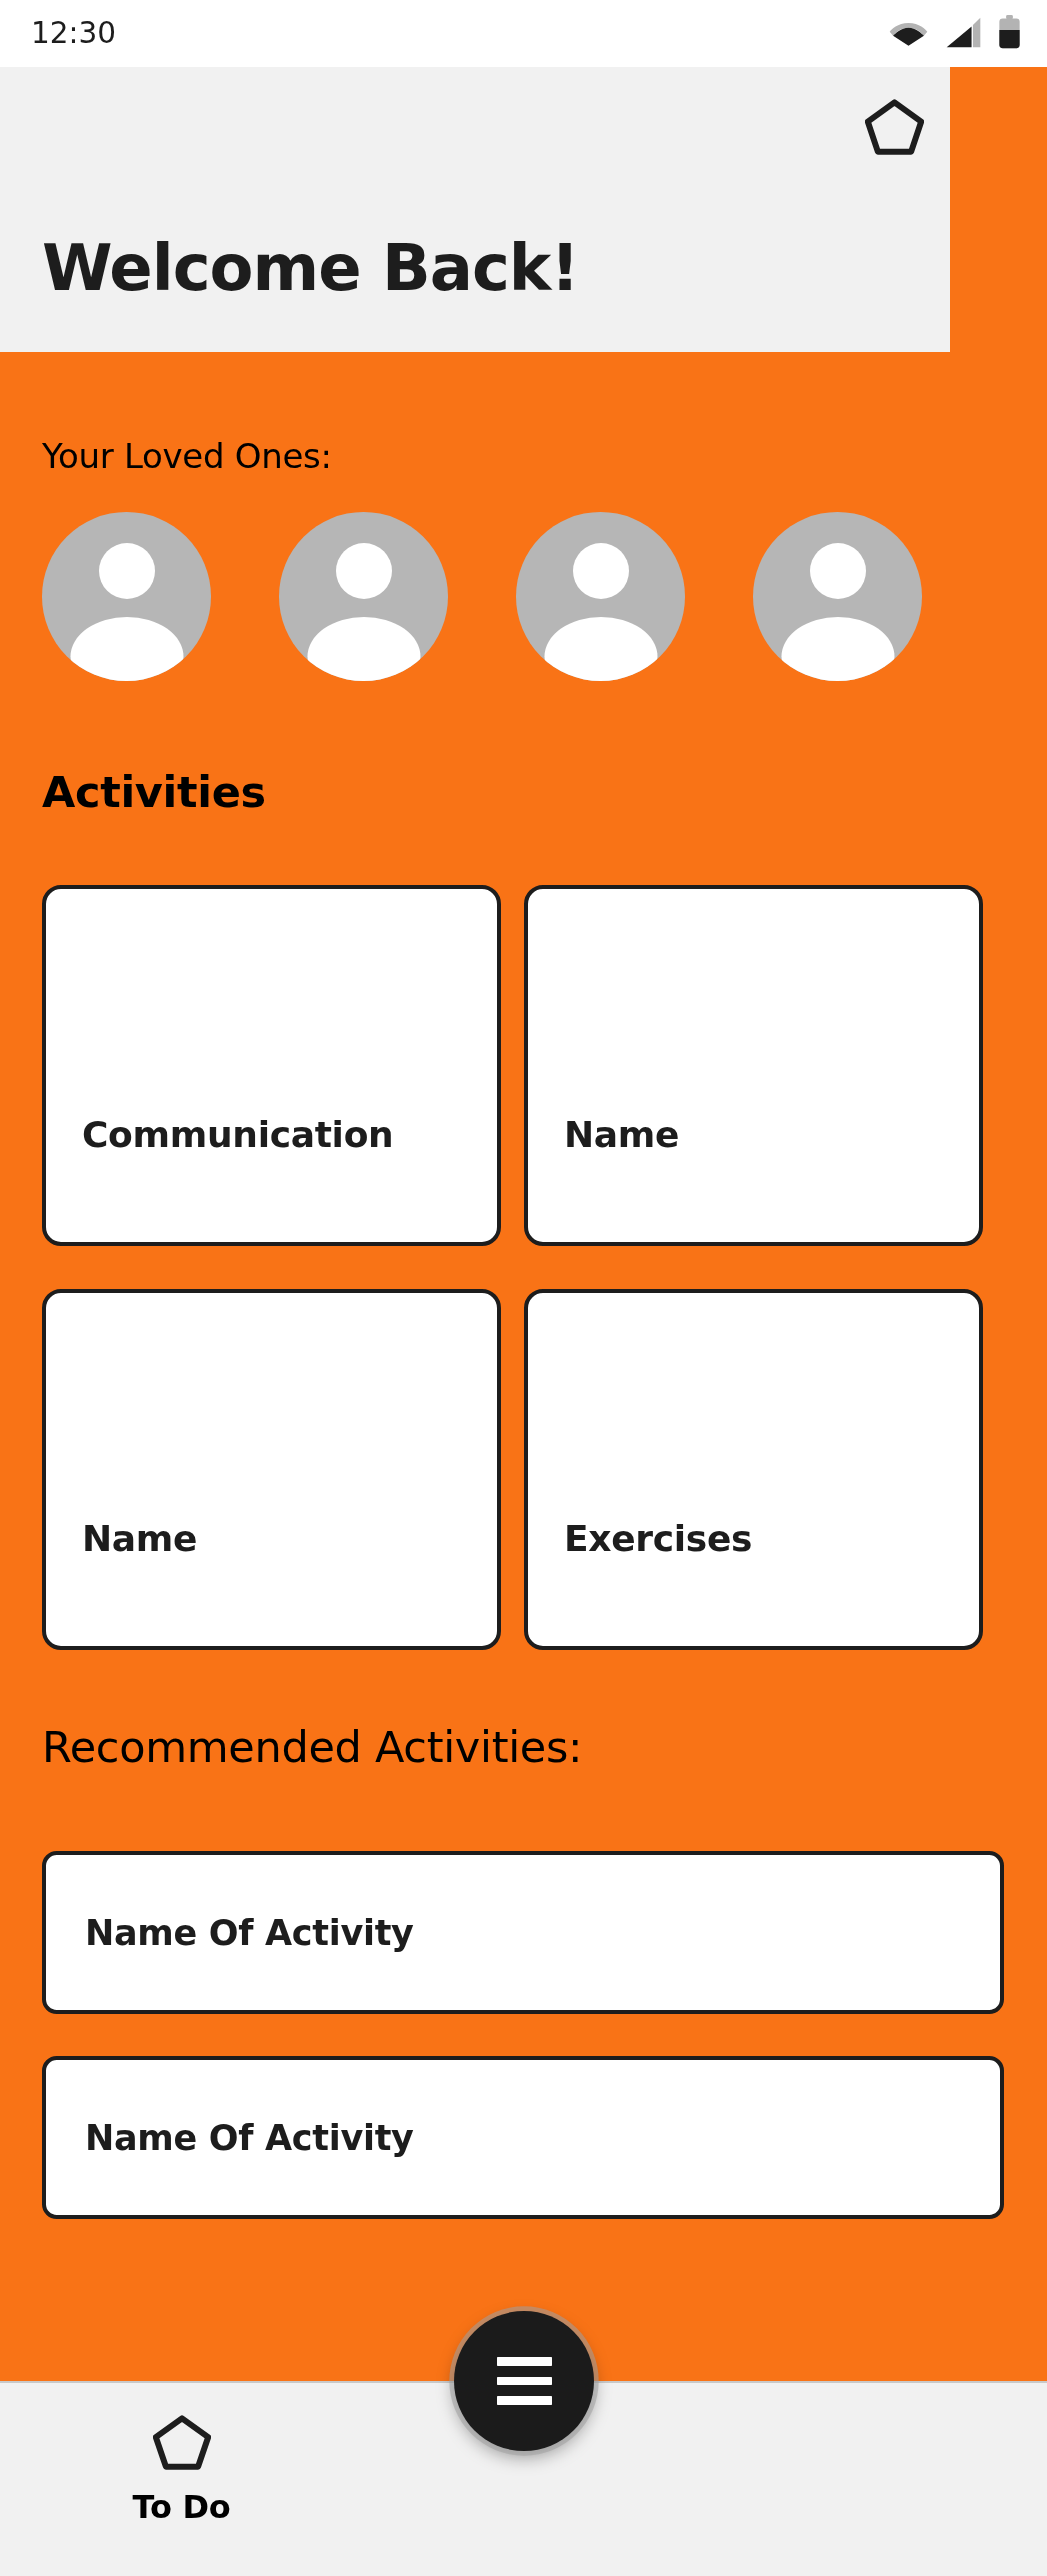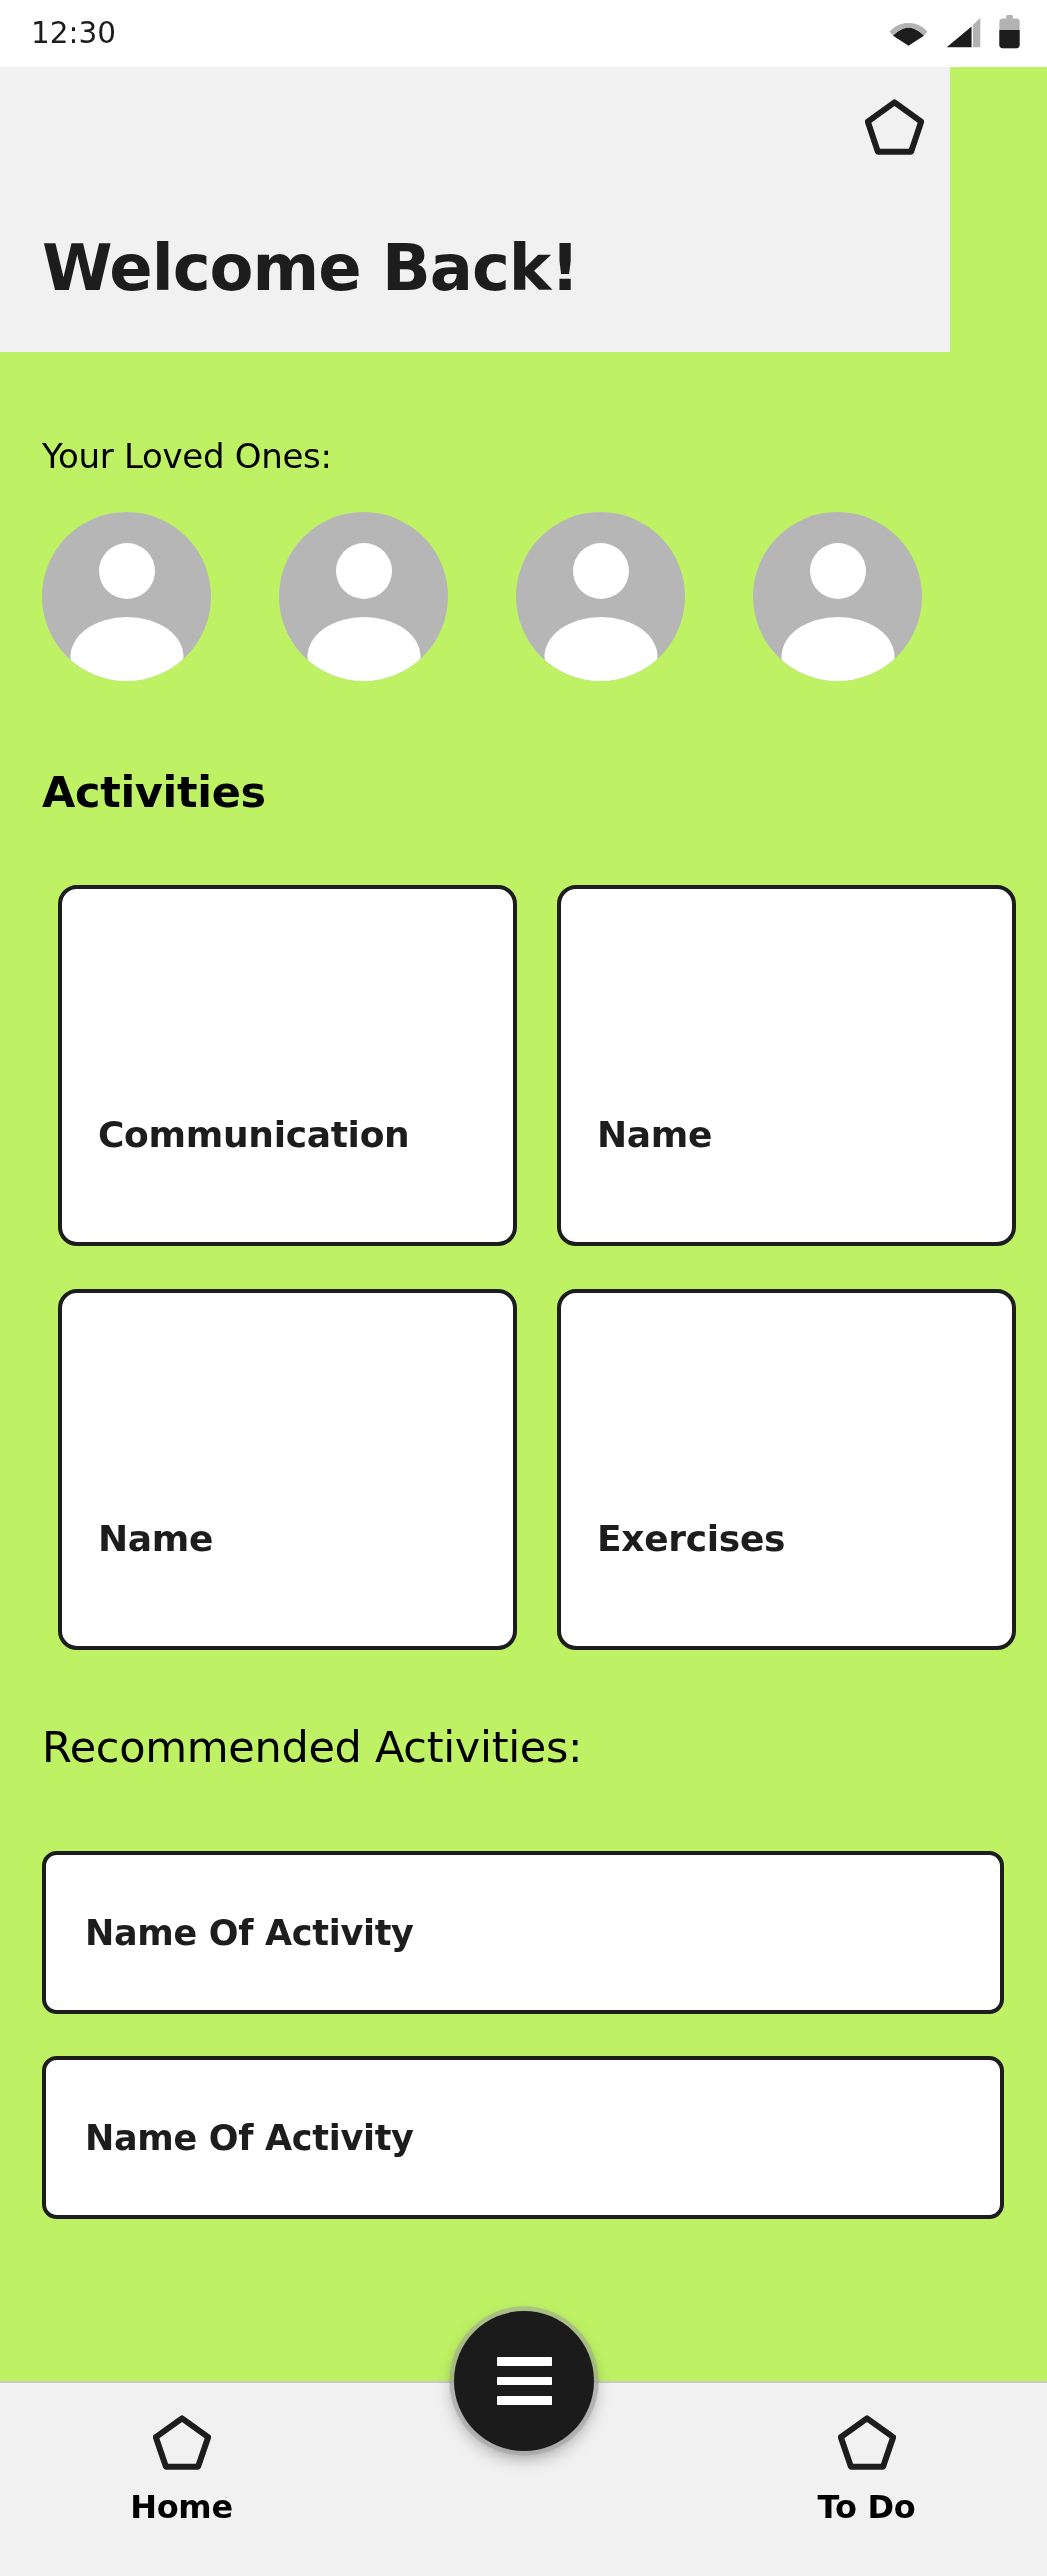--- a/index.html
+++ b/index.html
@@ -10,21 +10,21 @@
     height: 2576px;
     background: #ffffff;
     font-family: "DejaVu Sans", "Liberation Sans", sans-serif;
     overflow: hidden;
   }
 
   #screen {
     position: relative;
     width: 1048px;
     height: 2576px;
-    background: #bef264;
+    background: #f97316;
   }
 
   
   #status-bar {
     position: absolute;
     left: 0; top: 0;
     width: 1048px; height: 67px;
     background: #ffffff;
     display: flex;
     align-items: center;
@@ -128,22 +128,21 @@
     line-height: 1;
     white-space: nowrap;
   }
 
   #activity-grid {
     position: absolute;
     left: 42px; top: 885px;
     width: 962px;
     display: flex;
     flex-wrap: wrap;
-    gap: 43px 40px;
-    margin-left: 16px;
+    gap: 43px 23px;
   }
   .activity-card {
     width: 459px;
     height: 361px;
     border: 4px solid #1d1d1d;
     border-radius: 19px;
     background: #ffffff;
     position: relative;
   }
   .activity-card-label {
@@ -332,28 +331,20 @@
   <div id="recommended-list">
     <div class="recommended-item">
       <div class="recommended-item-label">Name Of Activity</div>
     </div>
     <div class="recommended-item">
       <div class="recommended-item-label">Name Of Activity</div>
     </div>
   </div>
 
   <div id="bottom-nav">
-    <div class="nav-item">
-      <span>
-        <svg width="58" height="55" viewBox="0 0 86 82">
-          <polygon points="43,5 82,33 67,77 19,77 4,33" fill="none" stroke="#1d1d1d" stroke-width="9" stroke-linejoin="round"></polygon>
-        </svg>
-      </span>
-      <span class="nav-label">Home</span>
-    </div>
 
     <div class="nav-item">
       <span>
         <svg width="58" height="55" viewBox="0 0 86 82">
           <polygon points="43,5 82,33 67,77 19,77 4,33" fill="none" stroke="#1d1d1d" stroke-width="9" stroke-linejoin="round"></polygon>
         </svg>
       </span>
       <span class="nav-label">To Do</span>
     </div>
   </div>

